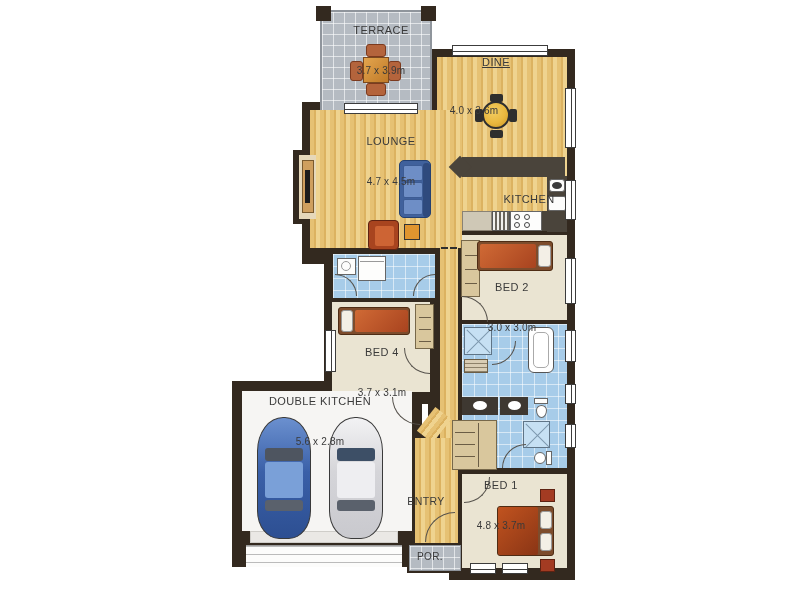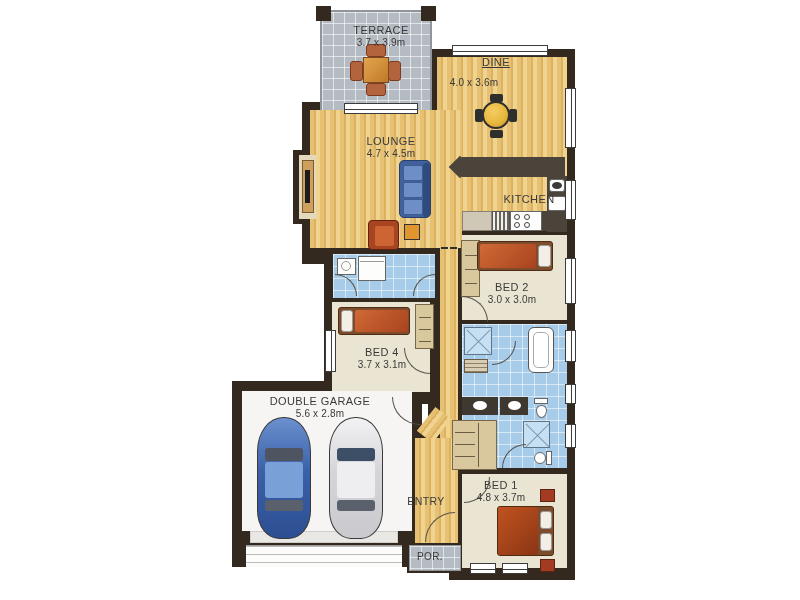--- a/index.html
+++ b/index.html
@@ -16,21 +16,21 @@
   .gtile{background-color:#b5bbc2;
          background-image:linear-gradient(rgba(255,255,255,.6) 1px,transparent 1px),
                           linear-gradient(90deg,rgba(255,255,255,.6) 1px,transparent 1px);
          background-size:11px 11px;border:2px solid #8f959c;}
   .dark{background:#4a443b;}
   .dark2{background:#3e3831;}
   .tan{background:#d9c79d;border:1px solid #77684a;}
   .rail{background:#6b5d45;}
   .col{background:#33291f;}
   .lbl{font-size:11px;color:#3a3a3a;letter-spacing:.4px;text-align:center;white-space:nowrap;width:140px;}
-  .dims{font-size:10px;letter-spacing:.2px;}
+  .dims{font-size:10px;letter-spacing:.2px;margin-top:28px;}
   .winh,.winv{background:#fff;border:1px solid #3c3c3c;}
   .winh::after{content:"";position:absolute;left:0;right:0;top:50%;height:1px;background:#3c3c3c;}
   .winv::after{content:"";position:absolute;top:0;bottom:0;left:50%;width:1px;background:#3c3c3c;}
   .arc{border:1.5px solid #56524c;background:transparent;}
   .arc.tr{border-left:none;border-bottom:none;border-top-right-radius:100%;}
   .arc.tl{border-right:none;border-bottom:none;border-top-left-radius:100%;}
   .arc.br{border-left:none;border-top:none;border-bottom-right-radius:100%;}
   .arc.bl{border-right:none;border-top:none;border-bottom-left-radius:100%;}
   .shower{background:#c6e0f3;border:1px solid #5f7486;}
   .xa,.xb{left:-3px;top:50%;width:33px;height:1px;background:#7d98ae;}
@@ -220,20 +220,20 @@
   <div class="lbl dims" style="left:311px;top:37px;">3.7 x 3.9m</div>
   <div class="lbl" style="left:426px;top:56px;text-decoration:underline;">DINE</div>
   <div class="lbl dims" style="left:404px;top:77px;">4.0 x 3.6m</div>
   <div class="lbl" style="left:321px;top:135px;">LOUNGE</div>
   <div class="lbl dims" style="left:321px;top:148px;">4.7 x 4.5m</div>
   <div class="lbl" style="left:430px;top:193px;margin-left:29px;">KITCHEN</div>
   <div class="lbl" style="left:442px;top:281px;">BED 2</div>
   <div class="lbl dims" style="left:442px;top:294px;">3.0 x 3.0m</div>
   <div class="lbl" style="left:312px;top:346px;">BED 4</div>
   <div class="lbl dims" style="left:312px;top:359px;">3.7 x 3.1m</div>
-  <div class="lbl" style="left:250px;top:395px;">DOUBLE GARAGE</div>
+  <div class="lbl" style="left:250px;top:395px;">DOUBLE KITCHEN</div>
   <div class="lbl dims" style="left:250px;top:408px;">5.6 x 2.8m</div>
   <div class="lbl" style="left:356px;top:495px;font-size:10.5px;">ENTRY</div>
   <div class="lbl" style="left:431px;top:479px;">BED 1</div>
   <div class="lbl dims" style="left:431px;top:492px;">4.8 x 3.7m</div>
   <div class="lbl" style="left:360px;top:551px;font-size:10px;">POR.</div>
 
 </div>
 
 </body></html>

